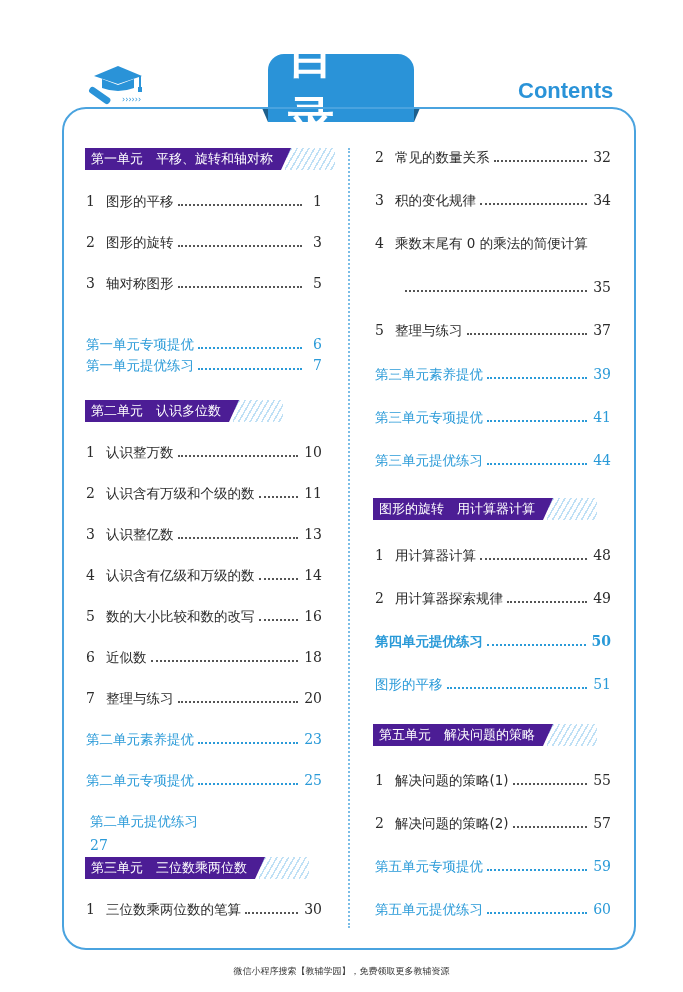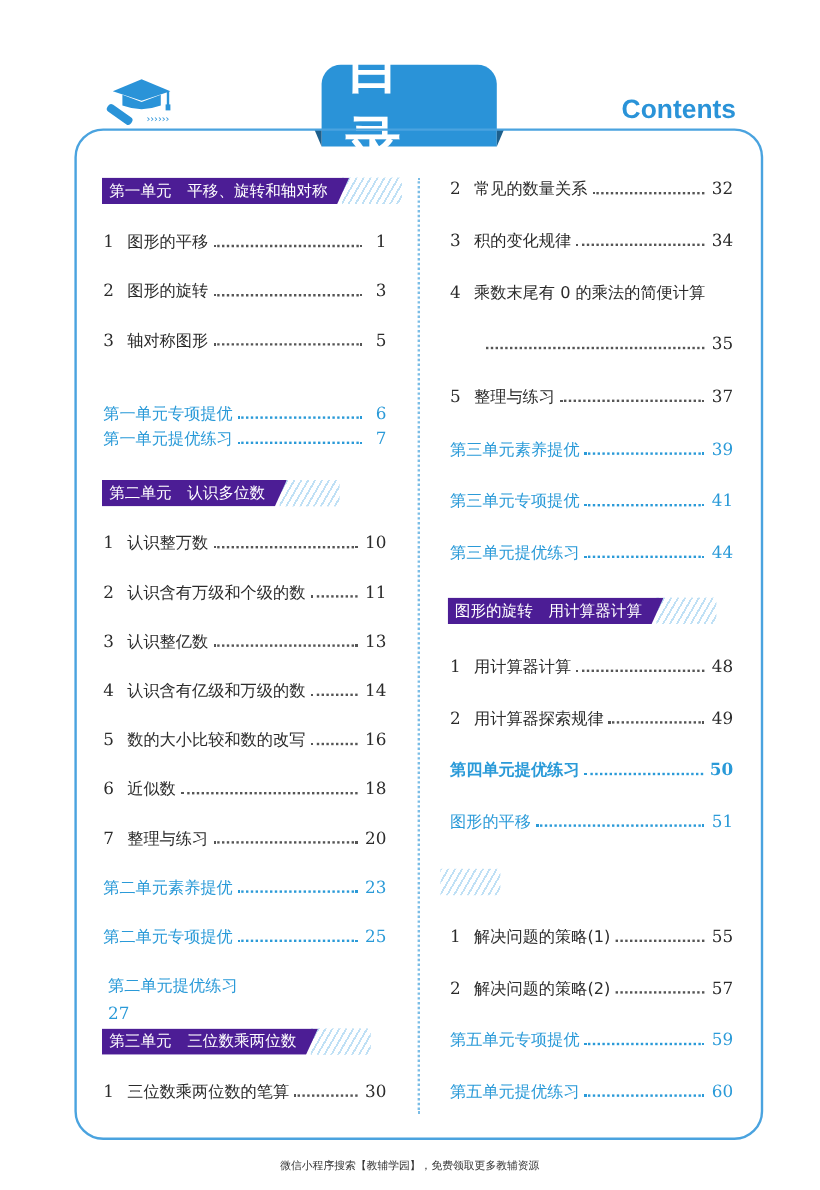--- a/index.html
+++ b/index.html
@@ -255,20 +255,21 @@
     <span class="dots"></span>
     <span class="page">50</span>
   </div>
   <div class="entry special" style="left:375px; top:676px; width:236px;">
     <span class="title">图形的平移</span>
     <span class="dots"></span>
     <span class="page">51</span>
   </div>
 
   <div class="unit-header" style="left:373px; top:724px;">
+    <span class="bar">第五单元　解决问题的策略</span>
       <span class="hatch"></span>
   </div>
 
   <div class="entry" style="left:375px; top:772px; width:236px;">
     <span class="num">1</span>
     <span class="title">解决问题的策略(1)</span>
     <span class="dots"></span>
     <span class="page">55</span>
   </div>
   <div class="entry" style="left:375px; top:815px; width:236px;">

